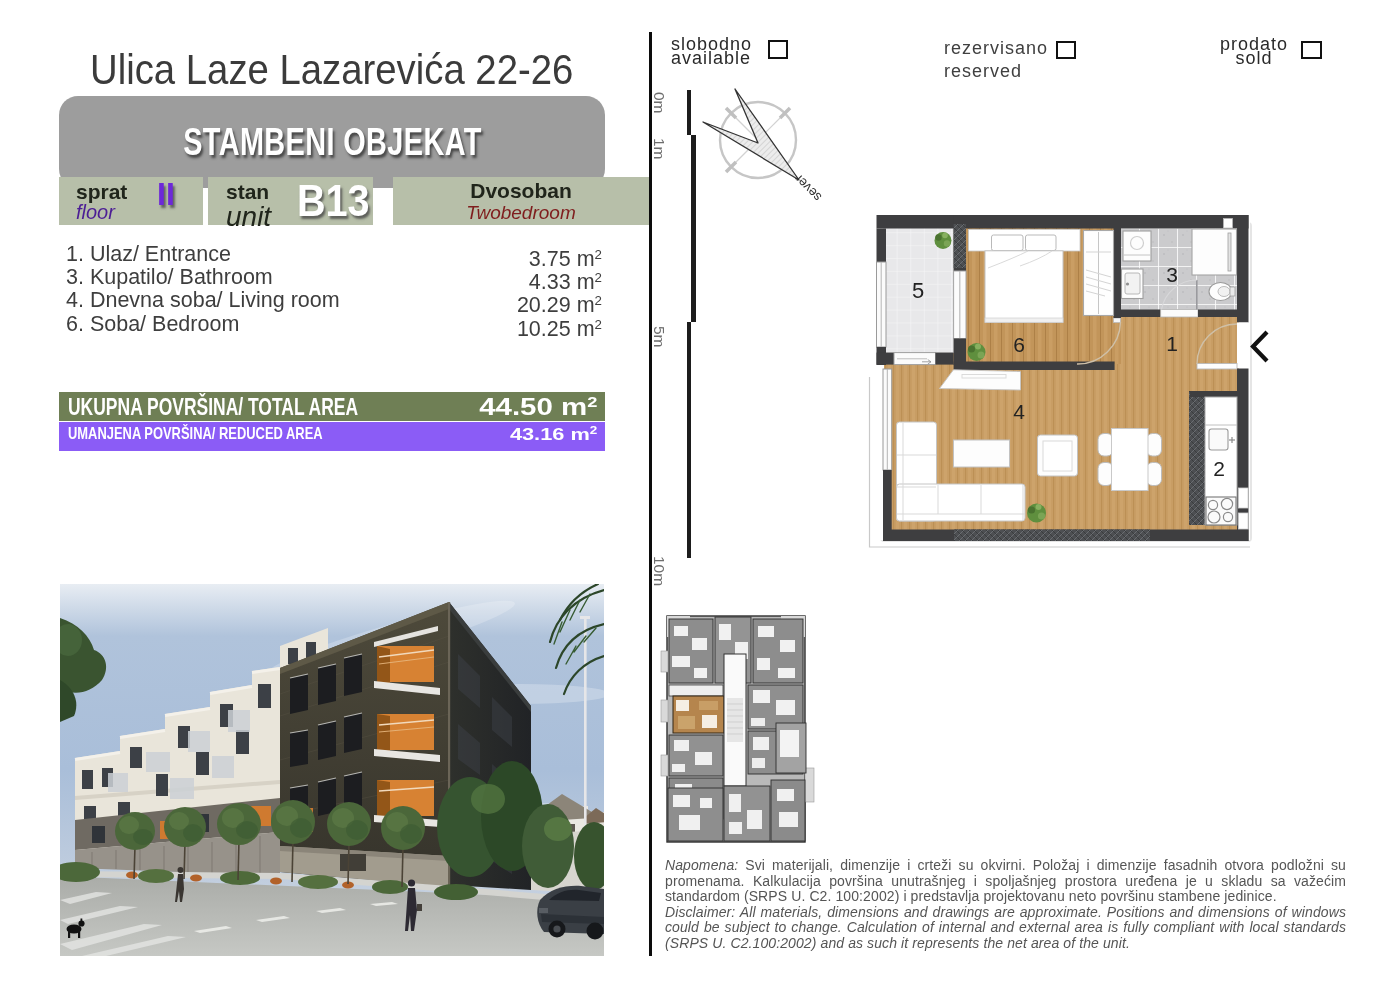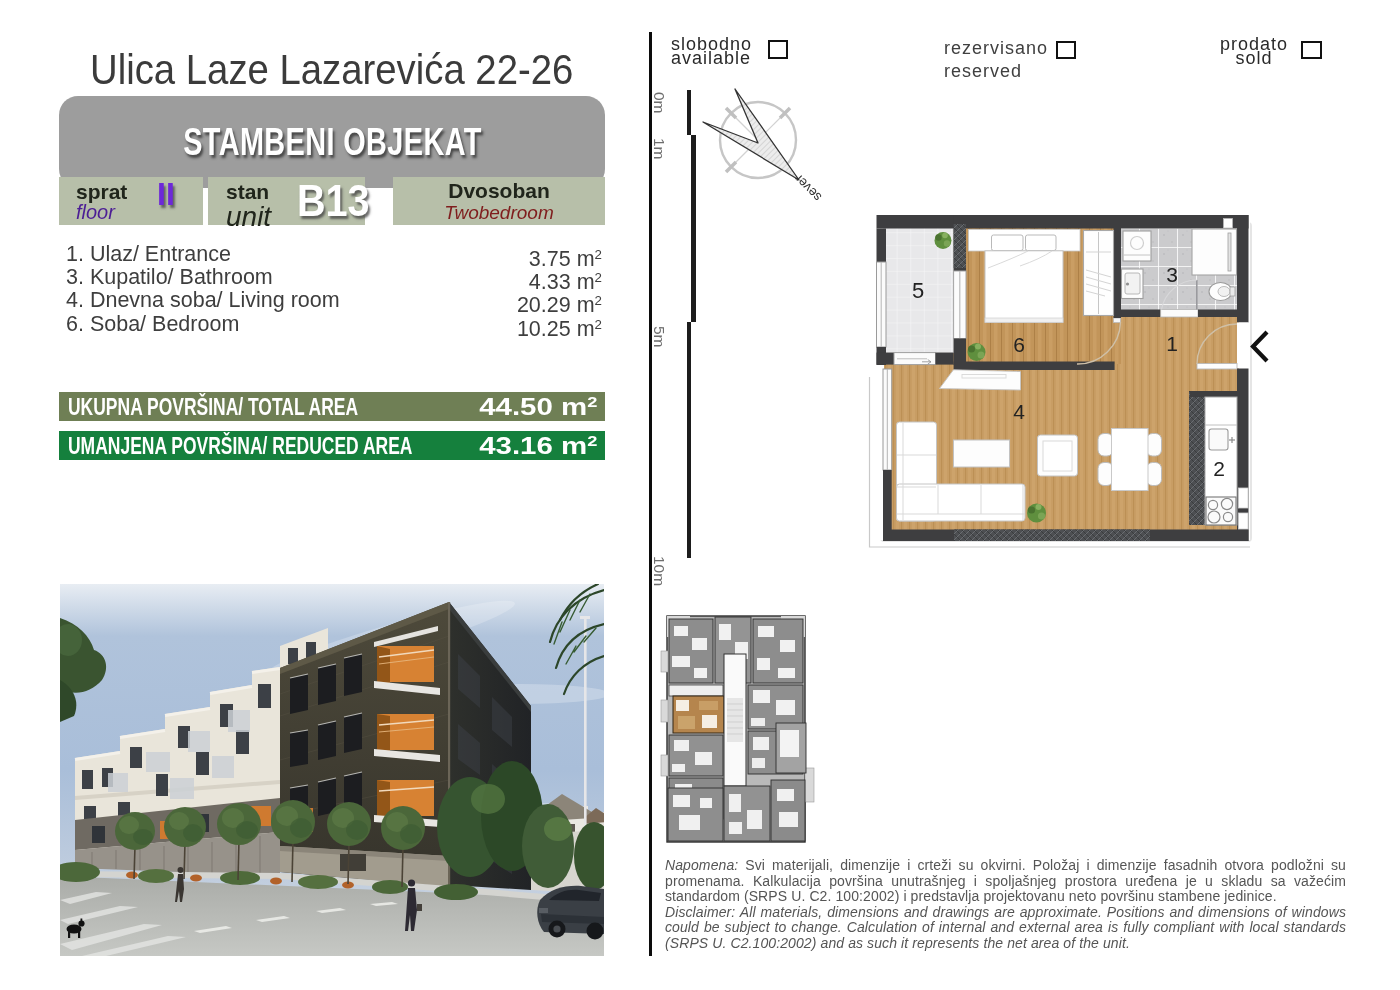--- a/index.html
+++ b/index.html
@@ -15,27 +15,27 @@
 <div class="abs" style="left:59px;top:96px;width:546px;height:92px;background:#9d9d9d;display:flex;align-items:center;justify-content:center;border-radius:19px;">
   <span style="font-size:38px;font-weight:bold;color:#fff;letter-spacing:0.5px;text-shadow:2.5px 3px 3px rgba(55,55,55,0.85);display:inline-block;transform:scaleX(0.76);">STAMBENI OBJEKAT</span>
 </div>
 
 <div class="abs" style="left:59px;top:177px;width:144px;height:48px;background:#b7bfa9;">
   <div class="abs" style="left:17px;top:3px;font-size:21px;font-weight:bold;color:#20251b;">sprat</div>
   <div class="abs" style="left:17px;top:24px;font-size:20px;font-style:italic;color:#4c1d95;">floor</div>
   <div class="abs" style="left:98px;top:-1px;font-size:32px;font-weight:bold;color:#6d28d9;text-shadow:2px 2.5px 2.5px rgba(70,70,70,0.8);">II</div>
 </div>
 
-<div class="abs" style="left:208px;top:177px;width:157px;height:48px;background:#b7bfa9;">
+<div class="abs" style="left:208px;top:177px;width:157px;height:48px;background:#b7bfa9;padding-left:8px;">
   <div class="abs" style="left:18px;top:3px;font-size:21px;font-weight:bold;color:#20251b;">stan</div>
   <div class="abs" style="left:18px;top:24px;font-size:28px;font-style:italic;color:#20251b;">unit</div>
   <div class="abs" style="left:89px;top:-1px;font-size:44px;font-weight:bold;color:#fff;text-shadow:2px 2.5px 2.5px rgba(70,70,70,0.8);transform:scaleX(0.9);transform-origin:left top;">B13</div>
 </div>
 
-<div class="abs" style="left:393px;top:177px;width:212px;height:48px;background:#b7bfa9;text-align:center;">
+<div class="abs" style="left:393px;top:177px;width:256px;height:48px;background:#b7bfa9;text-align:center;">
   <div style="margin-top:2px;font-size:21px;font-weight:bold;color:#20251b;">Dvosoban</div>
   <div style="font-size:19px;font-style:italic;color:#7f1d1d;line-height:20px;">Twobedroom</div>
 </div>
 
 <div class="abs" style="left:66px;top:243px;width:536px;font-size:21.5px;color:#3e3e3e;line-height:23.2px;">
 
   <div style="position:relative;">1. Ulaz/ Entrance<span style="position:absolute;right:0;">3.75 m<span style="font-size:62%;vertical-align:0.55em;">2</span></span></div>
 
 
   <div style="position:relative;">3. Kupatilo/ Bathroom<span style="position:absolute;right:0;">4.33 m<span style="font-size:62%;vertical-align:0.55em;">2</span></span></div>
@@ -44,21 +44,21 @@
 
 
   <div style="position:relative;">6. Soba/ Bedroom<span style="position:absolute;right:0;">10.25 m<span style="font-size:62%;vertical-align:0.55em;">2</span></span></div>
 </div>
 
 <div class="abs" style="left:59px;top:392px;width:546px;height:29px;background:#6f7f55;color:#fff;font-weight:bold;font-size:23px;">
   <span style="position:absolute;left:9px;top:2px;display:inline-block;transform:scaleX(0.76);transform-origin:left top;white-space:nowrap;">UKUPNA POVRŠINA/ TOTAL AREA</span>
   <span style="position:absolute;right:8px;top:2px;display:inline-block;transform:scaleX(1.28);transform-origin:right top;">44.50 m<span style="font-size:62%;vertical-align:0.55em;">2</span></span>
 </div>
 
-<div class="abs" style="left:59px;top:431px;width:546px;height:29px;background:#15803d;color:#fff;font-weight:bold;font-size:23px;">
+<div class="abs" style="left:59px;top:422px;width:546px;height:29px;background:#8b5cf6;color:#fff;font-weight:bold;font-size:17px;">
   <span style="position:absolute;left:9px;top:2px;display:inline-block;transform:scaleX(0.76);transform-origin:left top;white-space:nowrap;">UMANJENA POVRŠINA/ REDUCED AREA</span>
   <span style="position:absolute;right:8px;top:2px;display:inline-block;transform:scaleX(1.28);transform-origin:right top;">43.16 m<span style="font-size:62%;vertical-align:0.55em;">2</span></span>
 </div>
 
 <div class="abs" style="left:649px;top:32px;width:3px;height:924px;background:#0c0c0c;"></div>
 
 <div class="abs" style="left:671px;top:36.5px;font-size:18px;color:#2a2a2a;line-height:14.2px;letter-spacing:1px;">slobodno<br>available</div>
 
 <div class="abs" style="left:768px;top:40px;width:16px;height:15px;border:2.6px solid #111;background:#fff;"></div>
 

